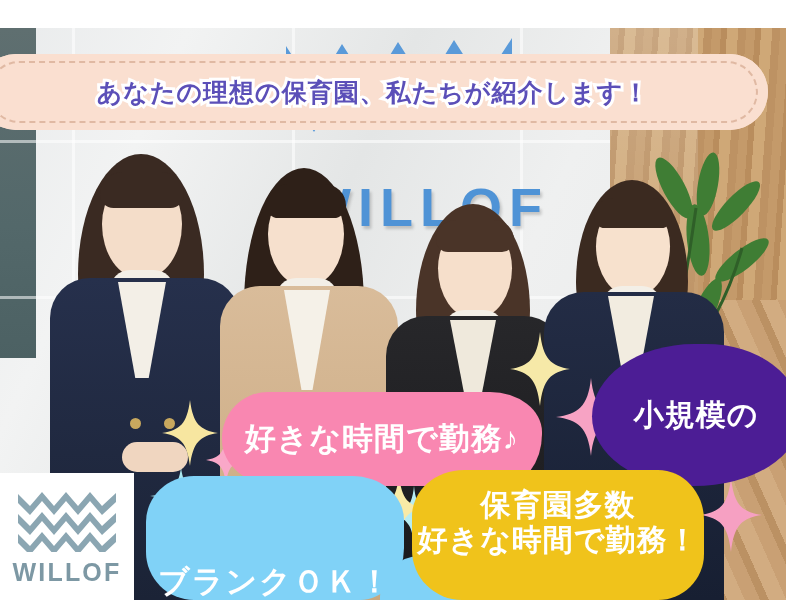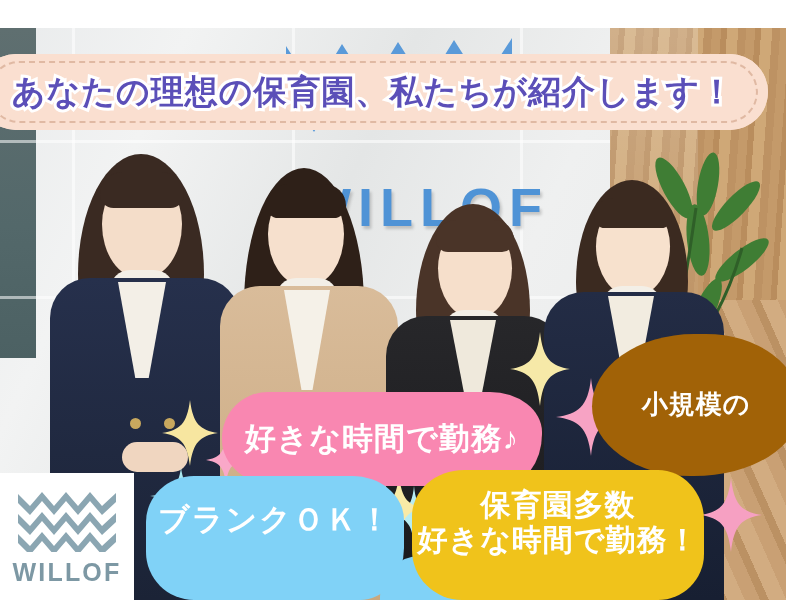--- a/index.html
+++ b/index.html
@@ -85,48 +85,48 @@
     box-sizing:border-box;
     display:flex;align-items:center;justify-content:center;
   }
   .banner-dash{
     position:absolute;left:10px;top:7px;right:10px;bottom:7px;
     border:2px dashed #e0b9a3;border-radius:34px;
     pointer-events:none;
   }
   .banner-text{
     position:relative;
-    font-size:33px;font-weight:700;letter-spacing:1px;
+    font-size:25px;font-weight:700;letter-spacing:1px;
     color:#5b4fb8;
     -webkit-text-stroke:6px #fff;
     paint-order:stroke fill;
     white-space:nowrap;
   }
 
   
   .bub{position:absolute;display:flex;align-items:center;justify-content:center;text-align:center;color:#fff;font-weight:700;line-height:1.15;}
 
   .bub-green{
-    left:592px;top:334px;width:208px;height:142px;
-    background:#a16207;
+    left:592px;top:344px;width:208px;height:142px;
+    background:#4c1d95;
     border-radius:50% 46% 52% 48%/52% 50% 48% 50%;
-    font-size:26px;letter-spacing:1px;
+    font-size:30px;letter-spacing:1px;
   }
   .bub-pink{
     left:222px;top:392px;width:320px;height:94px;
     background:#f987b1;
     border-radius:46px 52px 40px 56px/46px 40px 52px 46px;
     font-size:31px;letter-spacing:1px;
   }
   .bub-blue{
     left:146px;top:476px;width:258px;height:124px;
     background:#80d2f7;
     border-radius:48px 52px 44px 48px/46px 44px 52px 48px;
     font-size:31px;letter-spacing:2px;
-    align-items:flex-start;padding-top:26px;box-sizing:border-box;
+    align-items:flex-end;padding-top:26px;box-sizing:border-box;
   }
   .bub-yellow{
     left:412px;top:470px;width:292px;height:130px;
     background:#f0c31b;
     border-radius:52px 46px 46px 50px/46px 50px 46px 50px;
     font-size:30px;letter-spacing:1px;
     align-items:flex-start;padding-top:18px;box-sizing:border-box;
   }
   .bub-blue-strip{
     position:absolute;left:380px;top:556px;width:120px;height:46px;

